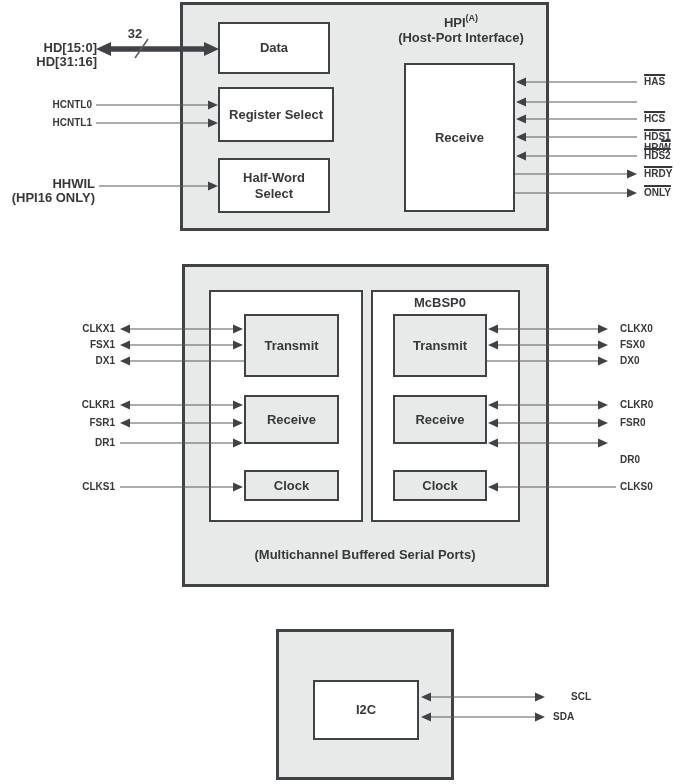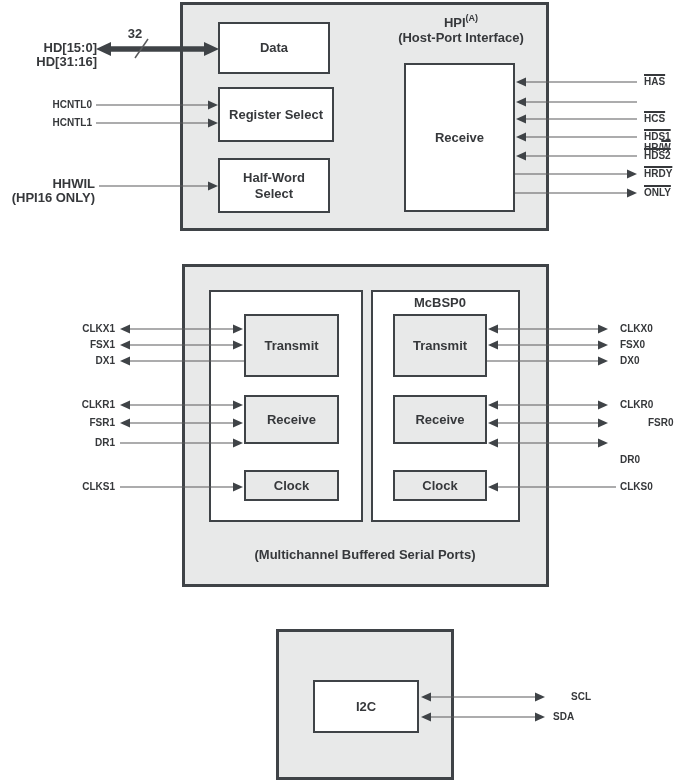--- a/index.html
+++ b/index.html
@@ -107,26 +107,26 @@
   <div class="sig r" style="left:40px;top:353px;width:75px;">DX1</div>
   <div class="sig r" style="left:40px;top:397px;width:75px;">CLKR1</div>
   <div class="sig r" style="left:40px;top:415px;width:75px;">FSR1</div>
   <div class="sig r" style="left:40px;top:435px;width:75px;">DR1</div>
   <div class="sig r" style="left:40px;top:479px;width:75px;">CLKS1</div>
 
   <div class="sig" style="left:620px;top:321px;">CLKX0</div>
   <div class="sig" style="left:620px;top:337px;">FSX0</div>
   <div class="sig" style="left:620px;top:353px;">DX0</div>
   <div class="sig" style="left:620px;top:397px;">CLKR0</div>
-  <div class="sig" style="left:620px;top:415px;margin-left:28px;">FSR0</div>
+  <div class="sig" style="left:620px;top:415px;">FSR0</div>
   <div class="sig" style="left:620px;top:452px;">DR0</div>
   <div class="sig" style="left:620px;top:479px;">CLKS0</div>
 
   <div class="gbox" style="left:276px;top:629px;width:178px;height:151px;"></div>
-  <div class="wbox" style="left:313px;top:680px;width:106px;height:53px;">
+  <div class="wbox" style="left:313px;top:680px;width:106px;height:60px;">
     <span>I2C</span>
   </div>
   <div class="sig" style="left:553px;top:689px;margin-left:18px;">SCL</div>
   <div class="sig" style="left:553px;top:709px;">SDA</div>
 
   <svg class="wires" width="690" height="784" viewBox="0 0 690 784">
 
     <line class="thick" x1="109" y1="49" x2="206" y2="49"></line>
     <polygon class="ah" points="96,49 111,42 111,56"></polygon>
     <polygon class="ah" points="219,49 204,42 204,56"></polygon>

